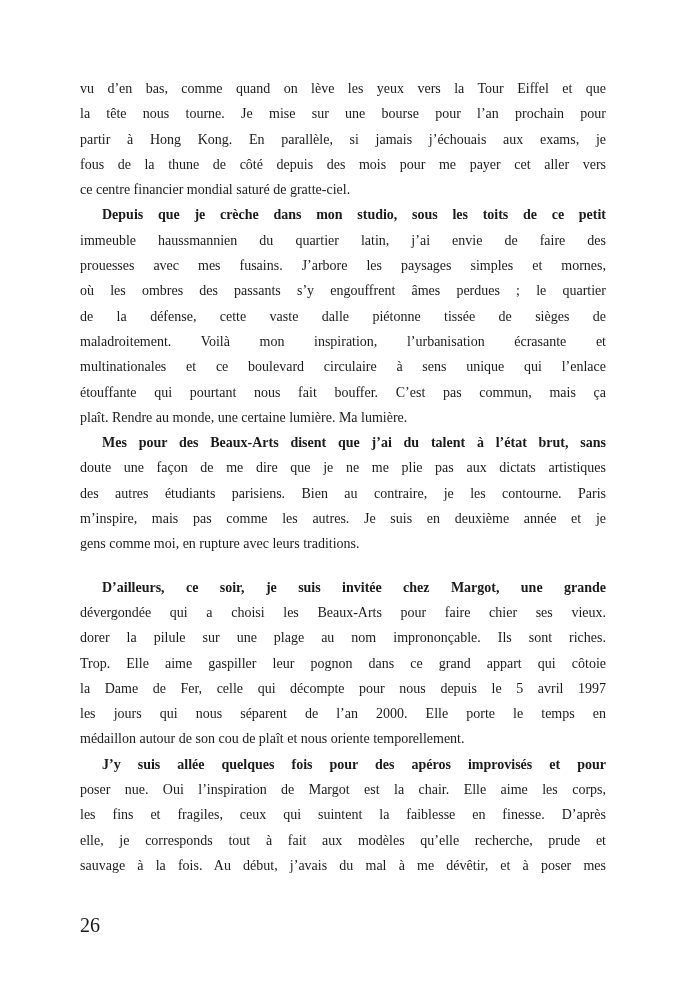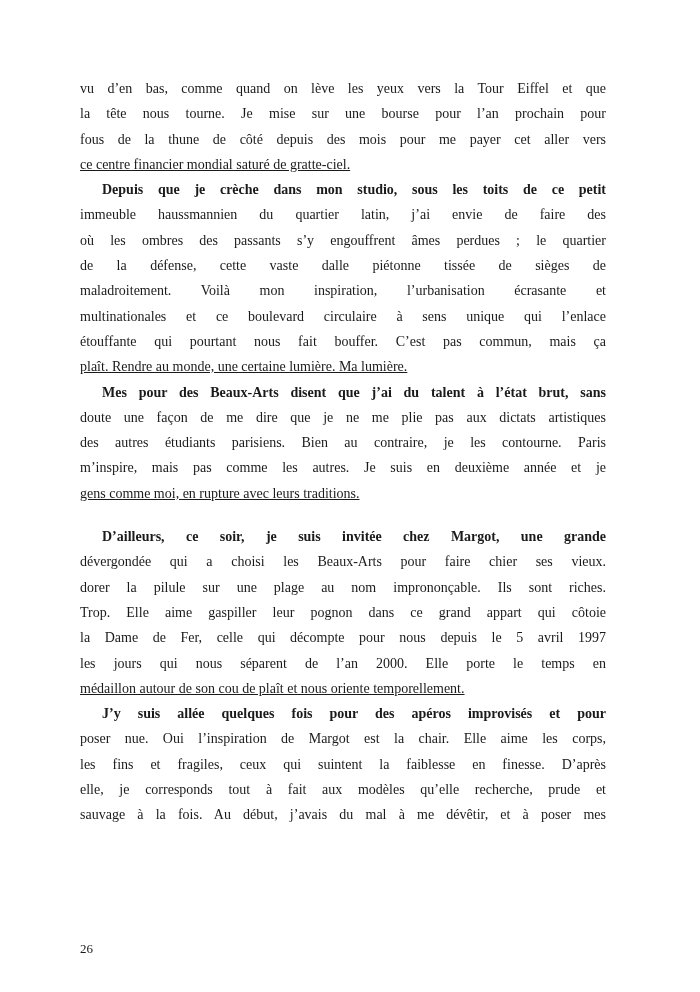--- a/index.html
+++ b/index.html
@@ -25,52 +25,53 @@
     display: block;
     height: 25.3px;
     line-height: 25.3px;
     font-size: 14px;
     white-space: nowrap;
     text-align: justify;
     text-align-last: justify;
   }
   .line.last {
     text-align-last: left;
-    text-decoration: underline;
   }
   .line.indent {
     text-indent: 22px;
     font-weight: bold;
   }
   .para-gap {
     height: 18px;
   }
   .page-number {
     position: absolute;
     left: 80px;
-    top: 936px;
-    font-size: 13px;
+    top: 913px;
+    font-size: 20px;
     line-height: 25px;
   }
 </style>
 </head>
 <body>
 
 <div class="page">
 
   <div>
     <span class="line">vu d’en bas, comme quand on lève les yeux vers la Tour Eiffel et que</span>
     <span class="line">la tête nous tourne. Je mise sur une bourse pour l’an prochain pour</span>
+    <span class="line">partir à Hong Kong. En parallèle, si jamais j’échouais aux exams, je</span>
     <span class="line">fous de la thune de côté depuis des mois pour me payer cet aller vers</span>
     <span class="line last">ce centre financier mondial saturé de gratte-ciel.</span>
   </div>
 
   <div>
     <span class="line indent">Depuis que je crèche dans mon studio, sous les toits de ce petit</span>
     <span class="line">immeuble haussmannien du quartier latin, j’ai envie de faire des</span>
+    <span class="line">prouesses avec mes fusains. J’arbore les paysages simples et mornes,</span>
     <span class="line">où les ombres des passants s’y engouffrent âmes perdues ; le quartier</span>
     <span class="line">de la défense, cette vaste dalle piétonne tissée de sièges de</span>
     <span class="line">maladroitement. Voilà mon inspiration, l’urbanisation écrasante et</span>
     <span class="line">multinationales et ce boulevard circulaire à sens unique qui l’enlace</span>
     <span class="line">étouffante qui pourtant nous fait bouffer. C’est pas commun, mais ça</span>
     <span class="line last">plaît. Rendre au monde, une certaine lumière. Ma lumière.</span>
   </div>
 
   <div>
     <span class="line indent">Mes pour des Beaux-Arts disent que j’ai du talent à l’état brut, sans</span>

